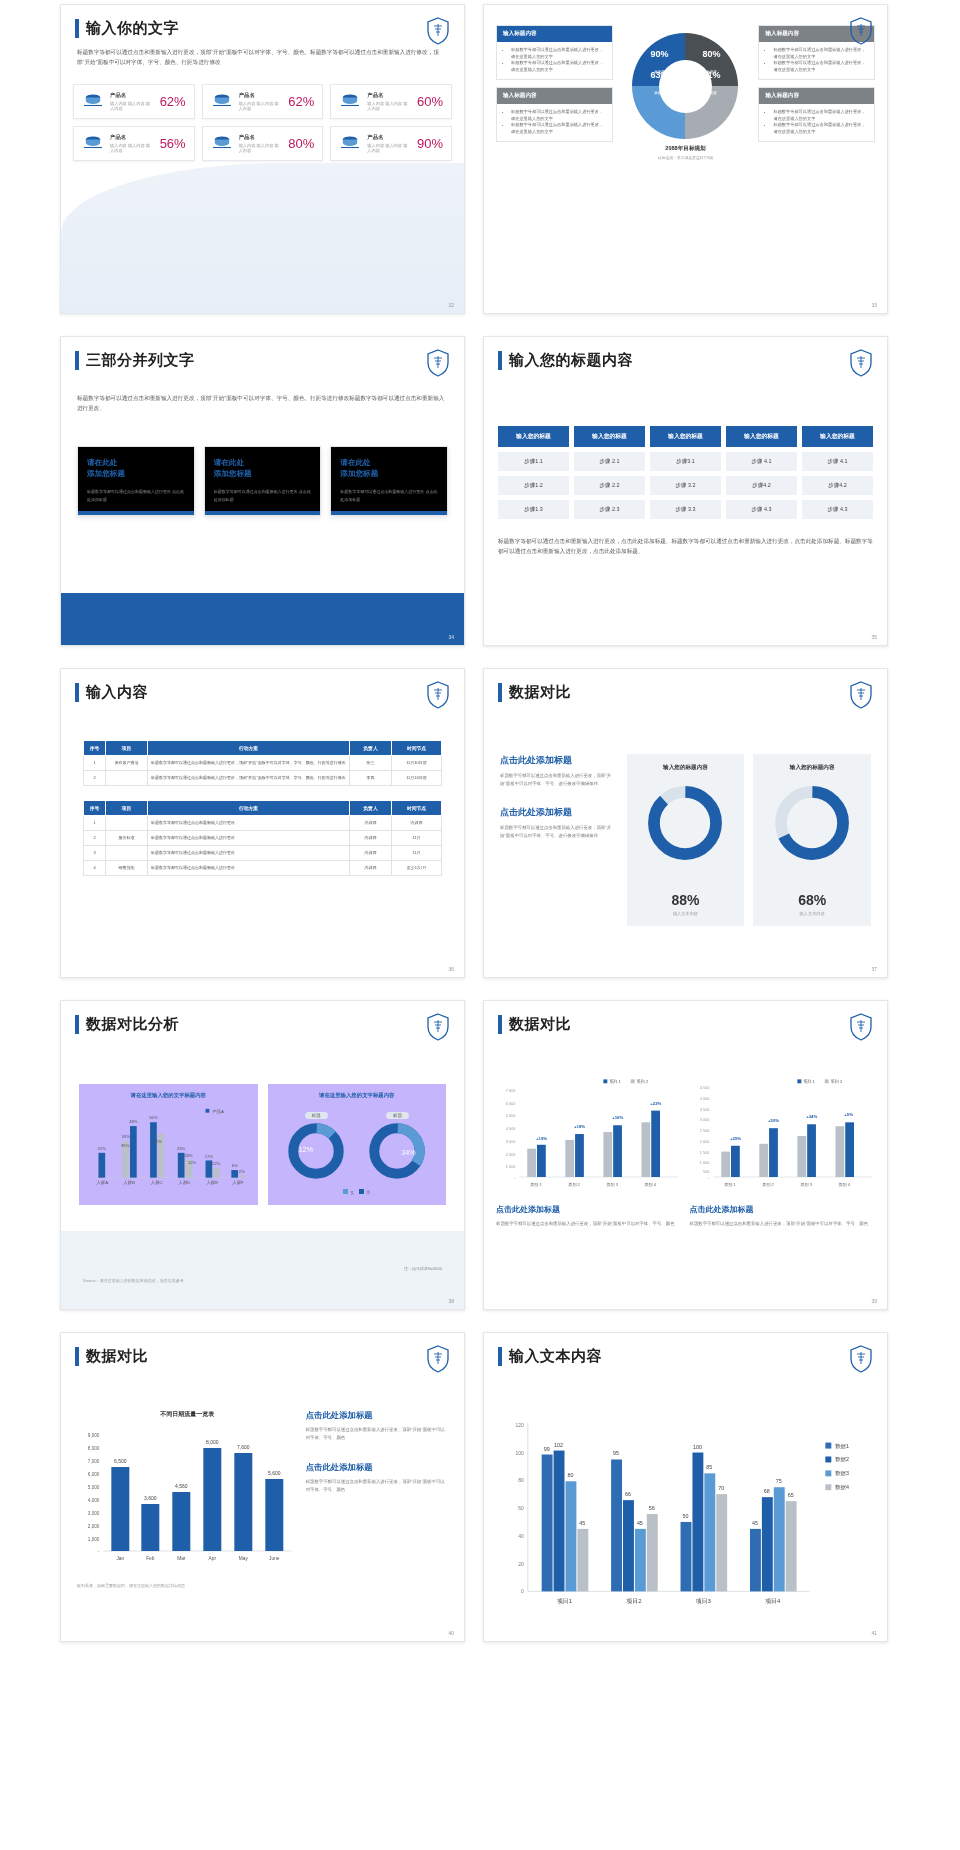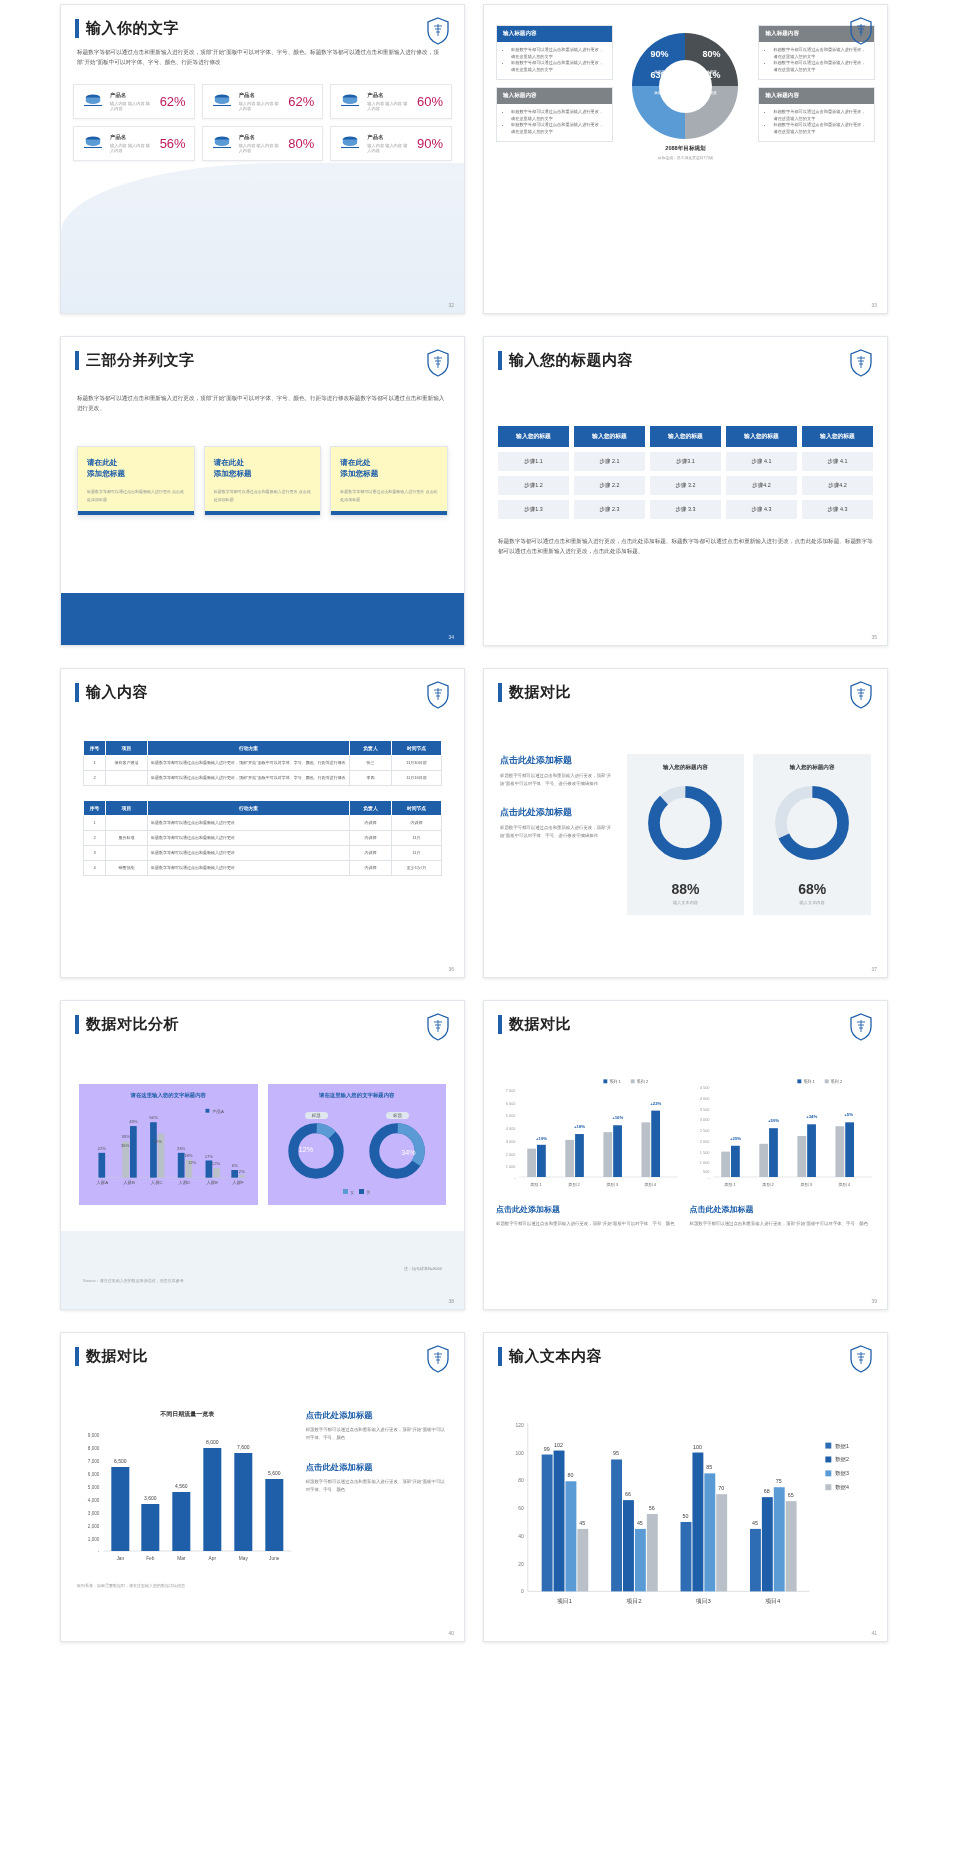--- a/index.html
+++ b/index.html
@@ -80,21 +80,21 @@
   .qhole { position:absolute; left:26.5px; top:26.5px; width:53px; height:53px; background:#fff; border-radius:50%; }
   .qlab { position:absolute; color:#fff; text-align:center; z-index:3; }
   .qlab b { font-size: 9px; display:block; }
   .qlab span { font-size: 3.6px; }
   .target { font-size: 5.6px; font-weight: bold; color: #333; margin-top: 6px; }
   .targetsub { font-size: 3.8px; color: #999; margin-top: 2px; }
 
   
   .bluefoot { position: absolute; left: 0; bottom: 0; width: 100%; height: 52px; background: #1f5fa9; }
   .three { display: grid; grid-template-columns: repeat(3,1fr); gap: 9px; padding: 0 16px; margin-top: 8px; position: relative; }
-  .tcard { background:#fef9c3; border:1px solid #e2e5e9; box-shadow: 0 2px 5px rgba(0,0,0,.10); padding: 10px 9px 12px; position: relative; }
+  .tcard { background:#000000; border:1px solid #e2e5e9; box-shadow: 0 2px 5px rgba(0,0,0,.10); padding: 10px 9px 12px; position: relative; }
   .tcard:before { content:""; position:absolute; left:0; bottom:0; width:100%; height:4px; background:#1f5fa9; }
   .tcard h4 { font-size: 7.6px; color:#1f5fa9; font-weight: bold; line-height: 1.5; }
   .tcard p { font-size: 4px; color:#8a9096; line-height:1.8; margin-top: 9px; }
 
   
   .steptable { padding: 4px 14px; }
   .steprow { display: grid; grid-template-columns: repeat(5,1fr); gap: 5px; margin-bottom: 5px; }
   .stephead { background:#1f5fa9; color:#fff; font-size:5.8px; font-weight:bold; text-align:center; padding:6px 0; }
   .stepcell { background:#eef1f5; color:#444; font-size:5.4px; text-align:center; padding:6px 0; }
 
@@ -102,21 +102,21 @@
   table { border-collapse: collapse; width: 100%; }
   .tbl th { background:#1f5fa9; color:#fff; font-size:4.8px; font-weight:bold; padding:4px 2px; border:1px solid #fff; }
   .tbl td { font-size:4px; color:#555; padding:4px 3px; border:1px solid #dfe3e7; line-height:1.5; }
   .tbl td.c { text-align:center; }
 
   
   .dc-head { font-size: 9px; color:#1f5fa9; font-weight:bold; }
   .dc-p { font-size: 4.4px; color:#777; line-height:1.8; margin-top:5px; }
   .ringbox { background:#f0f3f6; padding:10px 6px; text-align:center; }
   .ringtitle { font-size:5.6px; font-weight:bold; color:#333; margin-bottom:10px; }
-  .ringnum { font-size:14px; font-weight:bold; color:#333; margin-top:13px; }
+  .ringnum { font-size:14px; font-weight:bold; color:#333; margin-top:24px; }
   .ringsub { font-size:4.2px; color:#999; margin-top:3px; }
 
   
   .panel { background:#c4b5fd; padding:8px 8px 6px; }
   .panel-t { font-size:5.4px; color:#1f5fa9; font-weight:bold; text-align:center; margin-bottom:4px; }
   .legend { display:flex; gap:5px; justify-content:center; font-size:4px; color:#666; margin-top:4px; align-items:center;}
   .lg { width:5px; height:5px; display:inline-block; margin-right:2px; }
 
   
   .chart39 { display:grid; grid-template-columns:1fr 1fr; gap:8px; padding:2px 12px; }

